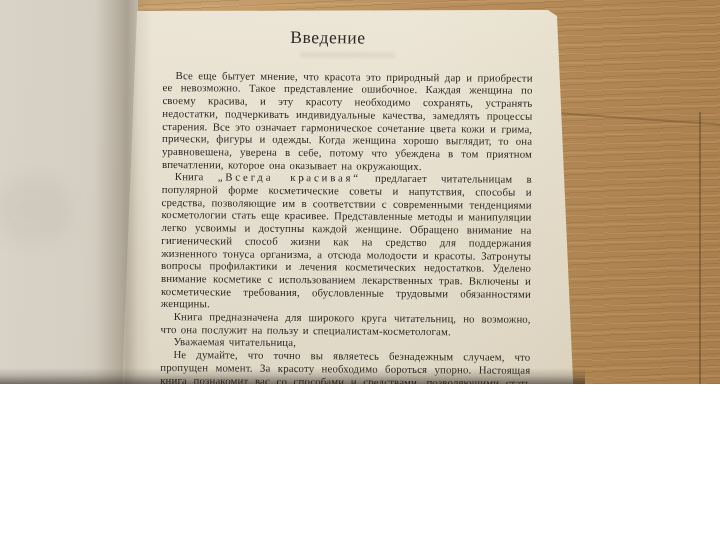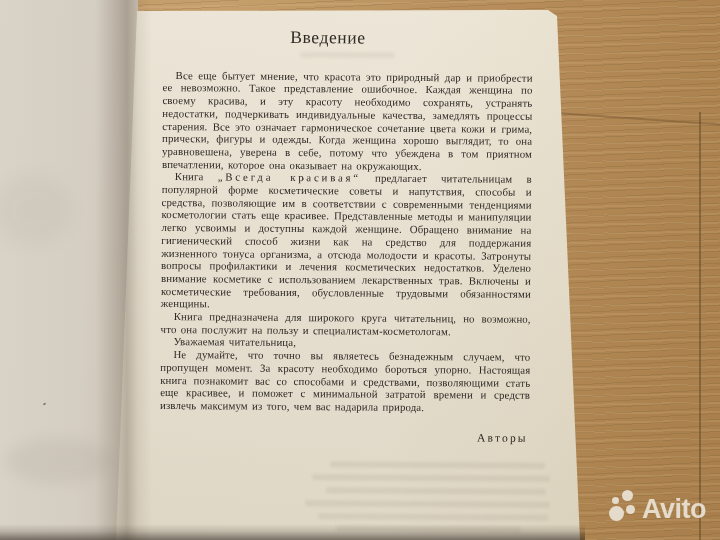--- a/index.html
+++ b/index.html
@@ -1,20 +1,20 @@
 <!DOCTYPE html>
 <html style="--wood: #b8915e; --page_right: #ebe4d5; --page_left: #d5cec2; --ink: #2e2a25; --watermark: #f0ebe1;"><head>
 <meta charset="utf-8">
 <style>
   html, body { margin:0; padding:0; }
   body {
     width:720px; height:540px; overflow:hidden;
     font-family:"Liberation Serif","DejaVu Serif",serif;
   }
-  .photo { position:relative; width:720px; height:540px; overflow:hidden; background:#b8915e; }
+  .photo { position:relative; width:720px; height:384px; overflow:hidden; background:#b8915e; }
 
   
   .wood {
     position:absolute; inset:0; z-index:0;
     background:
       repeating-linear-gradient(177deg, rgba(101,72,38,0.16) 0 1px, rgba(0,0,0,0) 1px 6px),
       repeating-linear-gradient(179deg, rgba(255,235,200,0.09) 0 2px, rgba(0,0,0,0) 2px 9px),
       linear-gradient(104deg, #c09a68 0%, #c6a06c 25%, #b88f5c 55%, #ad8450 85%, #a87f4c 100%);
   }
   .seam-v { position:absolute; left:699px; top:112px; width:2px; height:428px;

